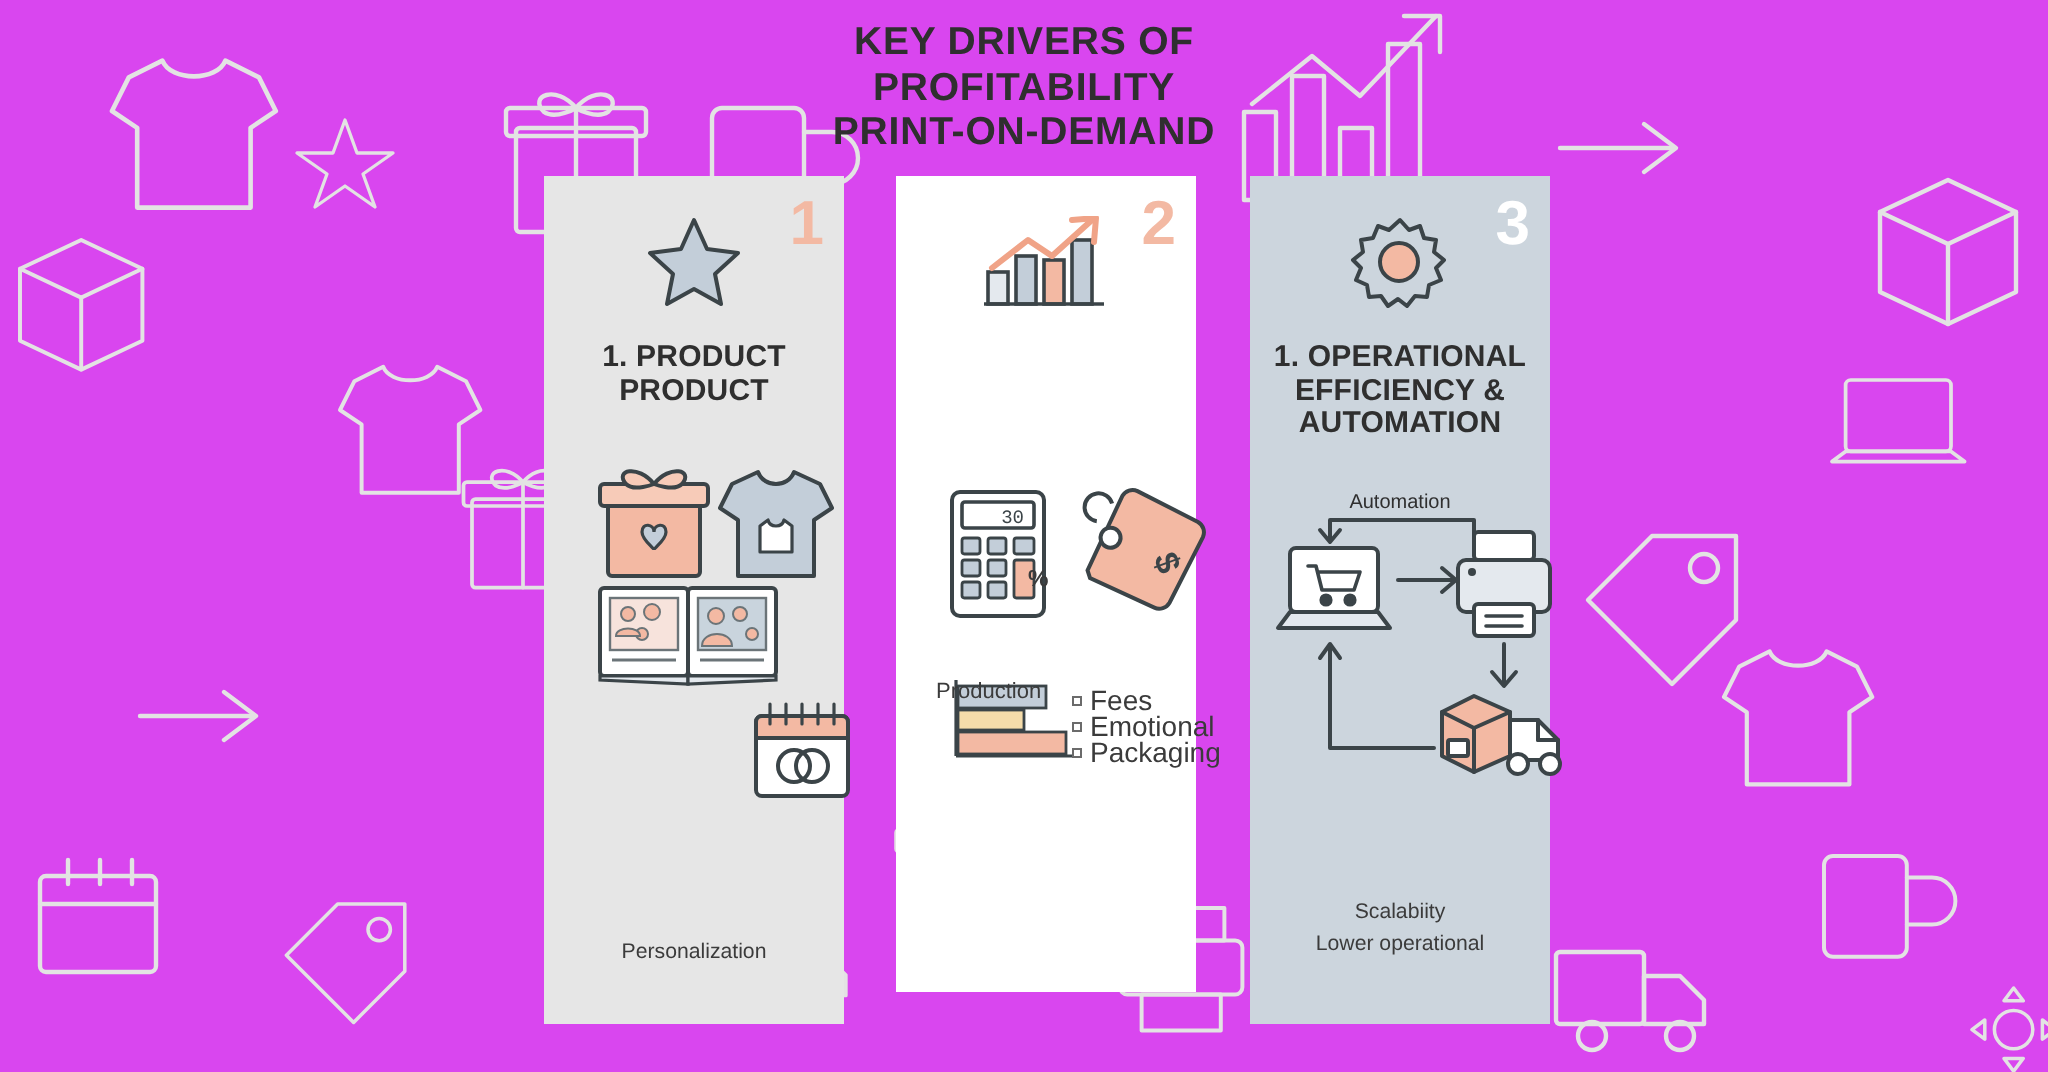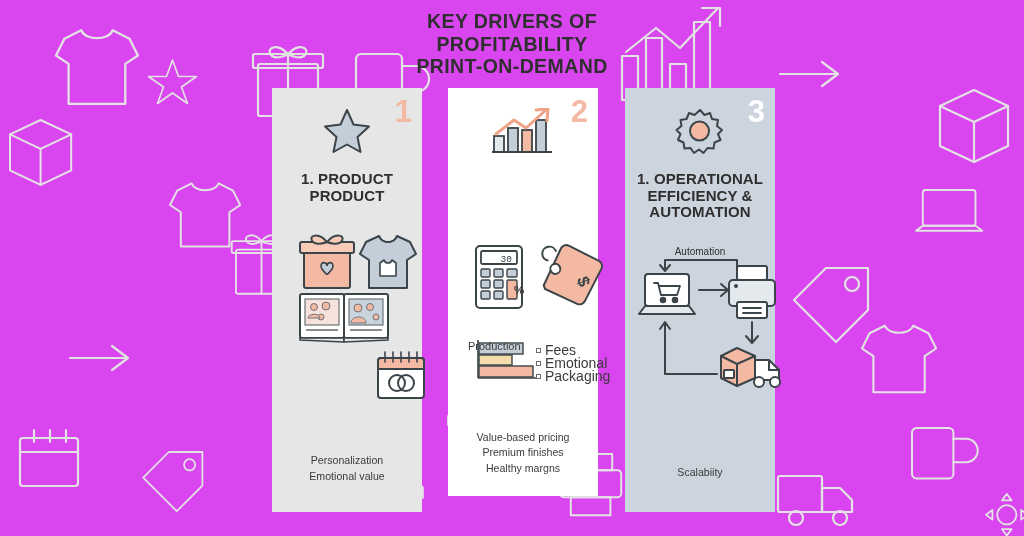--- a/index.html
+++ b/index.html
@@ -331,21 +331,20 @@
             <line x1="41" y1="2" x2="41" y2="12"></line>
           </g>
           <circle cx="21" cy="33" r="8" fill="none" stroke="#3b4448" stroke-width="2"></circle>
           <circle cx="30" cy="33" r="8" fill="none" stroke="#3b4448" stroke-width="2"></circle>
         </g>
       </svg>
     </div>
 
     <div class="card-foot">
       <span class="fline">Personalization</span>
-      <span class="fline">Emotional value</span>
     </div>
   </div>
 
   <div class="card" id="card2">
     <div class="card-num">2</div>
 
     <div class="card-topicon">
       <svg width="62" height="46" viewBox="0 0 62 46">
         <rect x="2" y="28" width="10" height="16" fill="#e4e9ee" stroke="#3b4448" stroke-width="1.8"></rect>
         <rect x="16" y="20" width="10" height="24" fill="#c3ced9" stroke="#3b4448" stroke-width="1.8"></rect>
@@ -406,25 +405,20 @@
       <div class="lrow">
         <span class="sq"></span>
         <span>Emotional</span>
       </div>
       <div class="lrow">
         <span class="sq"></span>
         <span>Packaging</span>
       </div>
     </div>
 
-    <div class="card-foot">
-      <span class="fline">Value-based pricing</span>
-      <span class="fline">Premium finishes</span>
-      <span class="fline">Healthy margns</span>
-    </div>
   </div>
 
   <div class="card" id="card3">
     <div class="card-num">3</div>
 
     <div class="card-topicon">
       <svg width="50" height="48" viewBox="0 0 50 48">
         <g fill="none" stroke="#3b4448" stroke-width="2" stroke-linejoin="round">
           <path d="M25 2 L29.5 7 L35 5 L37 11 L43 12 L42 18 L47 22 L43 26 L45.5 32 L39.5 34.5
                    L38.5 40.5 L32.5 40 L28.5 45 L24 41.5 L19 45 L15.5 40 L9.5 40.5 L8.5 34.5
@@ -493,16 +487,17 @@
           <g>
             <path d="M80 146 L28 146 L28 96"></path>
             <path d="M23 101 L28 94 L33 101"></path>
           </g>
         </g>
       </svg>
     </div>
 
     <div class="card-foot">
       <span class="fline">Scalabiity</span>
+      <span class="fline">Lower operational</span>
     </div>
   </div>
 
 </div>
 
 </body></html>

